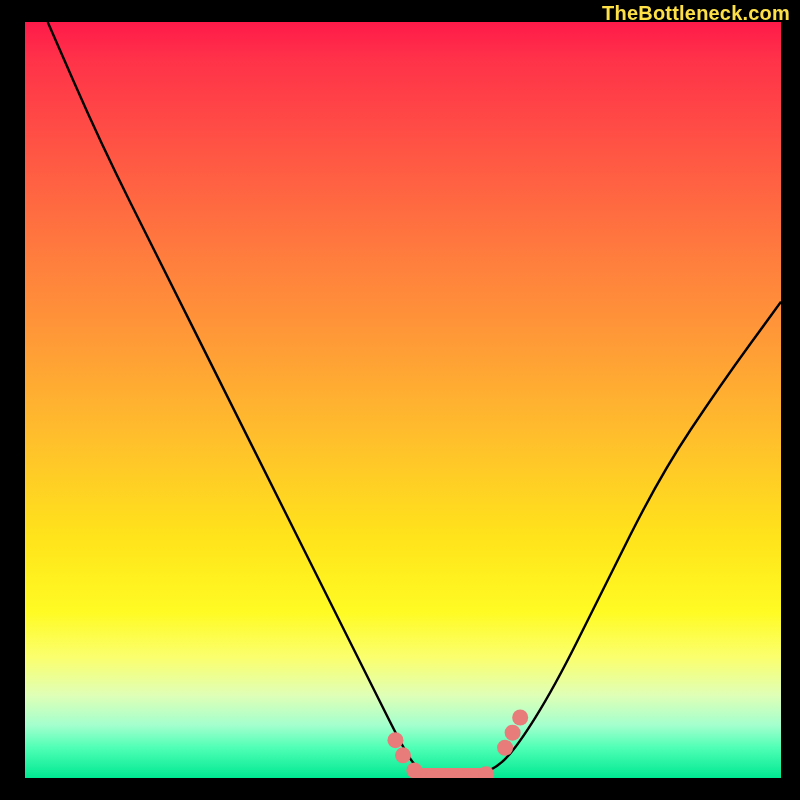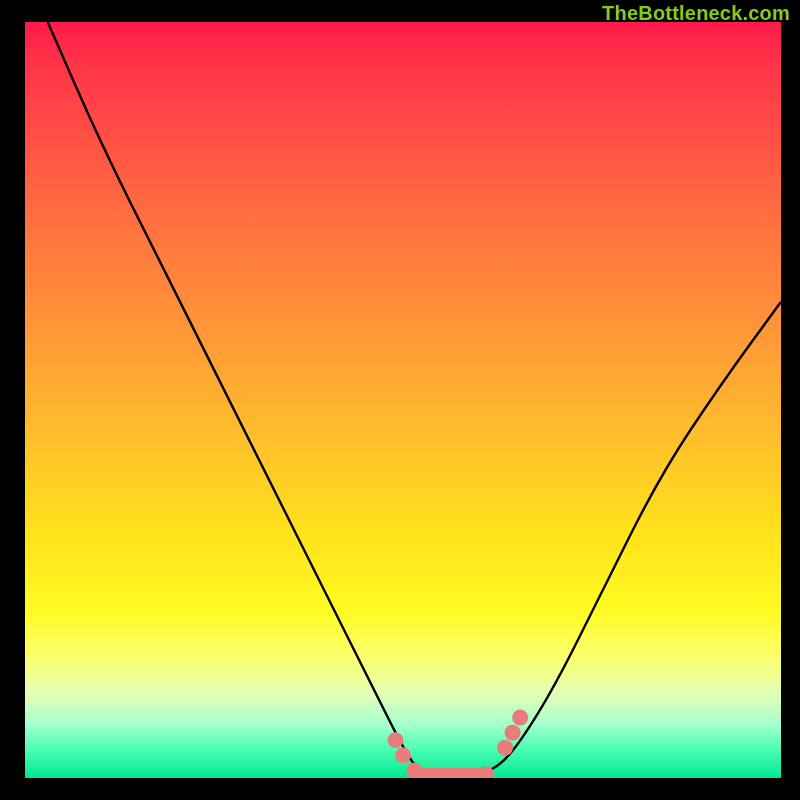--- a/index.html
+++ b/index.html
@@ -30,21 +30,21 @@
       #e0ffb6 89%,
       #a4ffce 93%,
       #4fffb5 96%,
       #00e892 100%
     );
   }
   .attribution {
     position: absolute;
     top: 2px;
     right: 10px;
-    color: #84cc16;
+    color: #fde047;
     font-size: 20px;
     font-weight: 600;
     letter-spacing: 0.2px;
   }
   svg.curve {
     position: absolute;
     left: 0;
     top: 0;
   }
   .marker {

